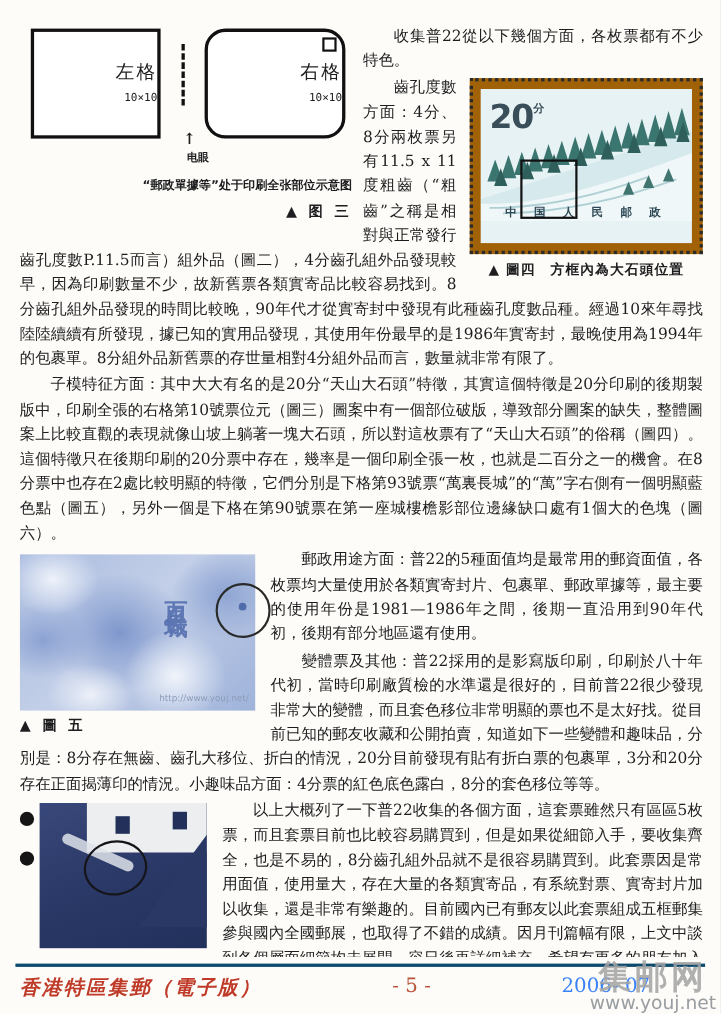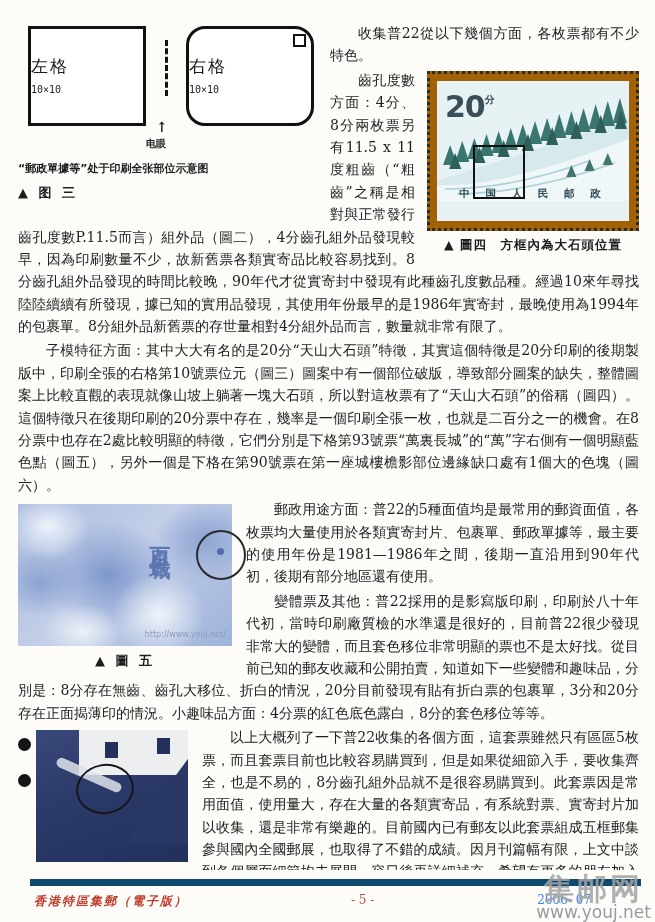--- a/index.html
+++ b/index.html
@@ -9,21 +9,21 @@
     font-family:"DejaVu Serif","Liberation Serif",serif;
     color:#1d1d1f;
   }
   .content{
     position:absolute;left:18px;right:16px;top:22px;bottom:52px;
     font-size:14px;line-height:1.6;text-align:justify;overflow:hidden;
   }
   .content p{margin:0 0 2px 0;text-indent:2em;}
 
   
-  .fig3{float:left;width:302px;margin:2px 10px 4px 0;text-align:left;text-indent:0;}
+  .fig3{float:left;width:302px;margin:2px 10px 4px 0;text-align:right;text-indent:0;}
   .f3-diagram{position:relative;height:134px;background:#fdfcf8;}
   .f3-box{position:absolute;top:2px;height:94px;border:3px solid #111;background:#fff;}
   .f3-box-left{left:10px;width:112px;}
   .f3-box-right{left:168px;width:122px;border-radius:19px;}
   .f3-title{font-size:17px;margin-top:24px;letter-spacing:2px;font-family:"DejaVu Sans","Liberation Sans",sans-serif;}
   .f3-sub{font-size:10px;margin-top:2px;font-family:"DejaVu Sans Mono","Liberation Mono",monospace;}
   .f3-eyelet{position:absolute;right:5px;top:5px;width:9px;height:9px;border:2px solid #111;background:#fff;}
   .f3-divider{position:absolute;left:147px;top:16px;height:56px;border-left:3px dashed #111;}
   .f3-arrow{position:absolute;left:138px;top:96px;width:22px;font-size:14px;font-weight:bold;line-height:1;}
   .f3-arrowlabel{position:absolute;left:128px;top:112px;width:44px;font-size:10px;font-weight:bold;font-family:"DejaVu Sans","Liberation Sans",sans-serif;}
@@ -39,21 +39,21 @@
     font-weight:bold;font-size:30px;color:#3a4e5a;letter-spacing:-1px;}
   .denom-unit{font-size:10px;vertical-align:14px;letter-spacing:0;}
   .forest{position:absolute;left:0;top:0;width:100%;height:120px;}
   .rock-frame{position:absolute;left:36px;top:64px;width:48px;height:50px;border:2px solid #111;z-index:4;}
   .country{position:absolute;bottom:19px;width:100%;z-index:3;text-align:center;
     font-size:10.5px;letter-spacing:6px;color:#2f4a57;font-weight:bold;
     font-family:"DejaVu Sans","Liberation Sans",sans-serif;}
   .fig4-caption{font-size:12.5px;font-weight:bold;margin-top:4px;letter-spacing:1px;}
 
   
-  .fig5{float:left;width:214px;margin:6px 14px 2px 0;text-align:center;text-indent:0;}
+  .fig5{float:left;width:214px;margin:6px 14px 2px 0;text-align:left;text-indent:0;}
   .f5-img{position:relative;height:142px;
     background:
       radial-gradient(60px 46px at 14% 16%, #eef2fa 0%, rgba(238,242,250,0) 70%),
       radial-gradient(64px 58px at 66% 78%, #f0f4fb 0%, rgba(240,244,251,0) 72%),
       radial-gradient(56px 40px at 30% 90%, #ecf0f8 0%, rgba(236,240,248,0) 70%),
       radial-gradient(84px 72px at 42% 50%, #7e97cc 0%, rgba(126,151,204,0) 75%),
       radial-gradient(70px 56px at 88% 26%, #8ba2d2 0%, rgba(139,162,210,0) 72%),
       radial-gradient(60px 50px at 10% 55%, #8ba2d2 0%, rgba(139,162,210,0) 70%),
       linear-gradient(135deg,#a9bbdf 0%,#c3cfe8 45%,#9fb3da 100%);
   }
@@ -75,22 +75,22 @@
   .f6-roof{position:absolute;right:-8px;top:18px;width:0;height:0;
     border-left:70px solid transparent;border-bottom:95px solid #2a3866;}
   .f6-snowedge{position:absolute;left:12%;top:30%;width:46%;height:10px;background:#dfe3ea;
     transform:rotate(24deg);border-radius:6px;opacity:.85;}
   .f6-circle{position:absolute;left:26%;top:26%;width:54px;height:46px;
     border:2px solid #15151a;border-radius:50%;transform:rotate(-10deg);}
   .f6-perf{position:absolute;left:0;width:13px;height:13px;border-radius:50%;background:#151515;}
 
   
   .footer{position:absolute;left:14px;right:14px;bottom:12px;
-    border-top:7px solid #0c4a6e;padding:7px 4px 0 4px;
-    display:flex;justify-content:space-between;align-items:flex-start;font-size:12px;margin-left:16px;}
+    border-top:3px solid #0c4a6e;padding:7px 4px 0 4px;
+    display:flex;justify-content:space-between;align-items:flex-start;font-size:18px;}
   .journal{color:#bf3a28;font-weight:bold;font-style:italic;letter-spacing:2px;}
   .pageno{color:#b85438;}
   .date{color:#3b82f6;margin-right:46px;}
   .sitemark{position:absolute;right:4px;bottom:0px;text-align:center;line-height:1.05;z-index:5;}
   .sitemark-logo{font-family:"DejaVu Sans","Liberation Sans",sans-serif;
     font-size:30px;font-weight:bold;color:#a3a3a3;letter-spacing:3px;opacity:.85;}
   .sitemark-url{font-family:"DejaVu Sans","Liberation Sans",sans-serif;
     font-size:17px;color:#8e9296;opacity:.9;}
 </style>
 </head>

